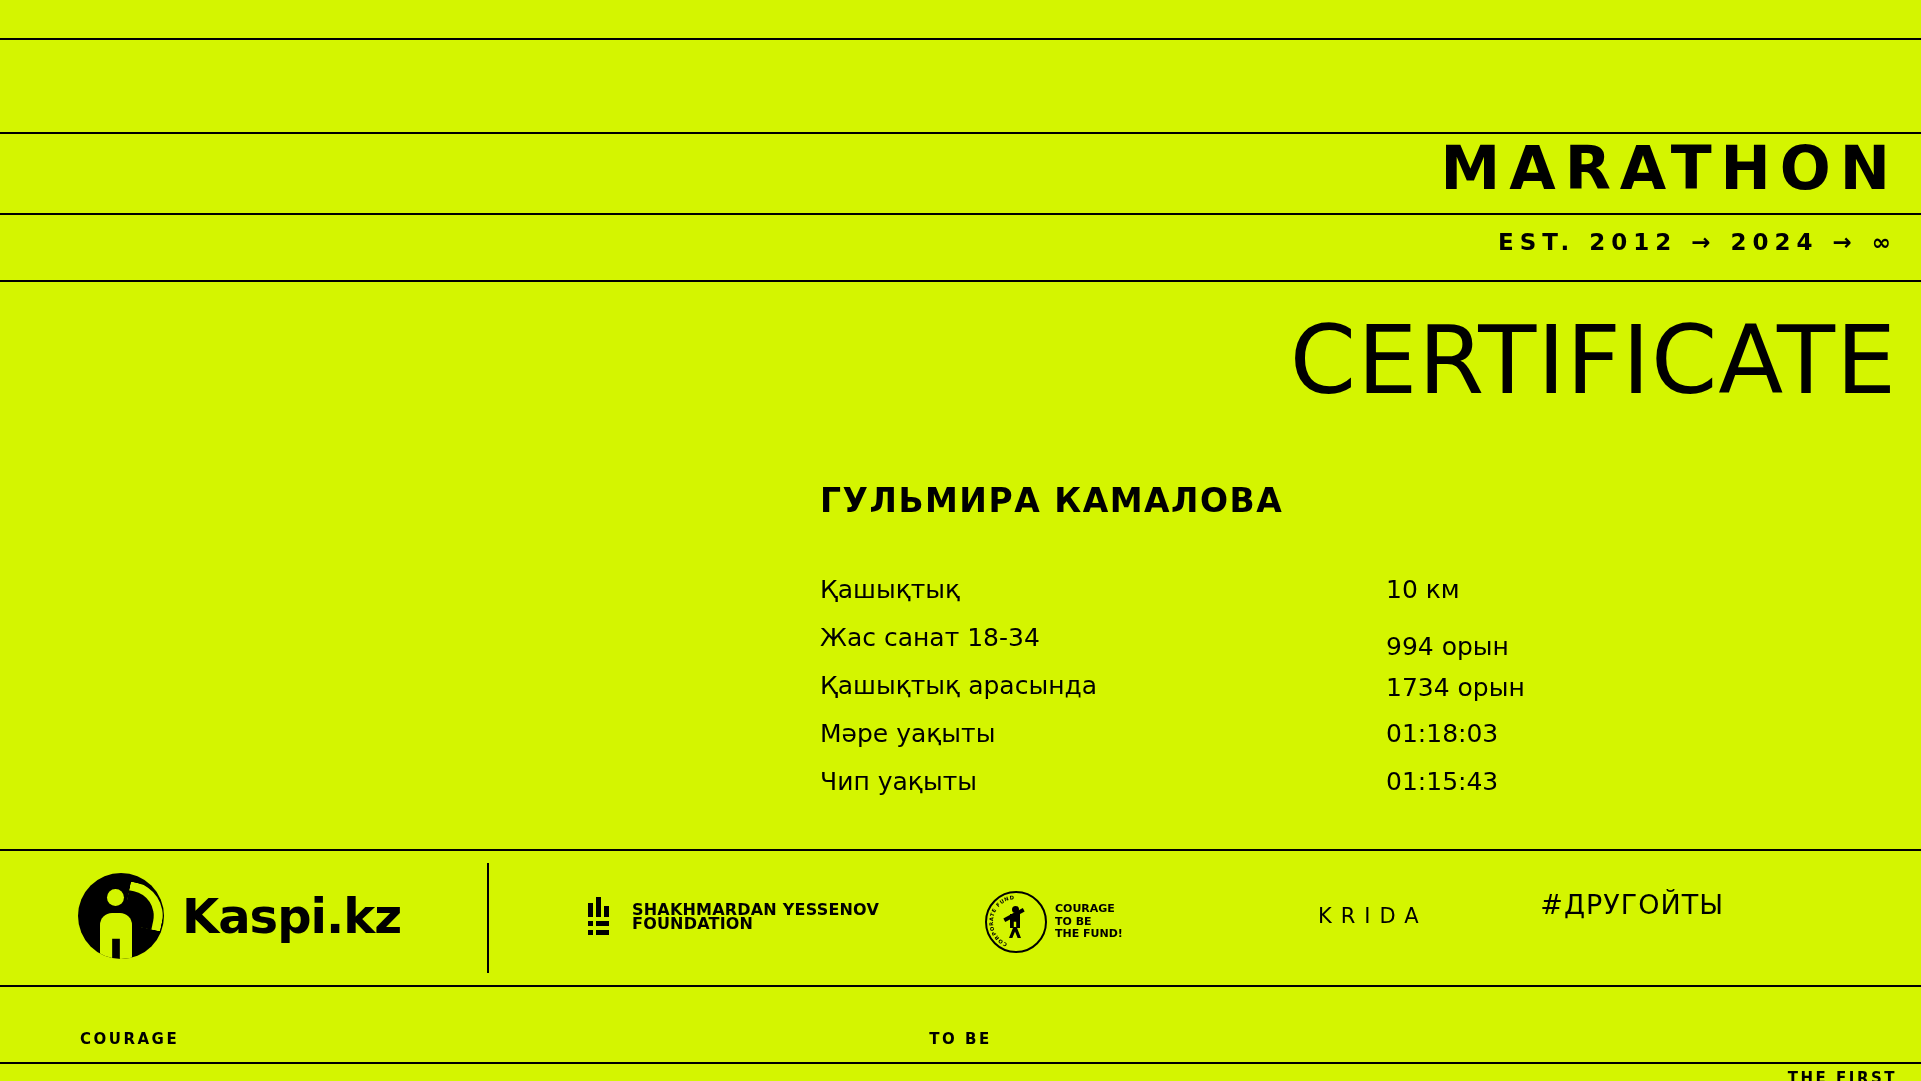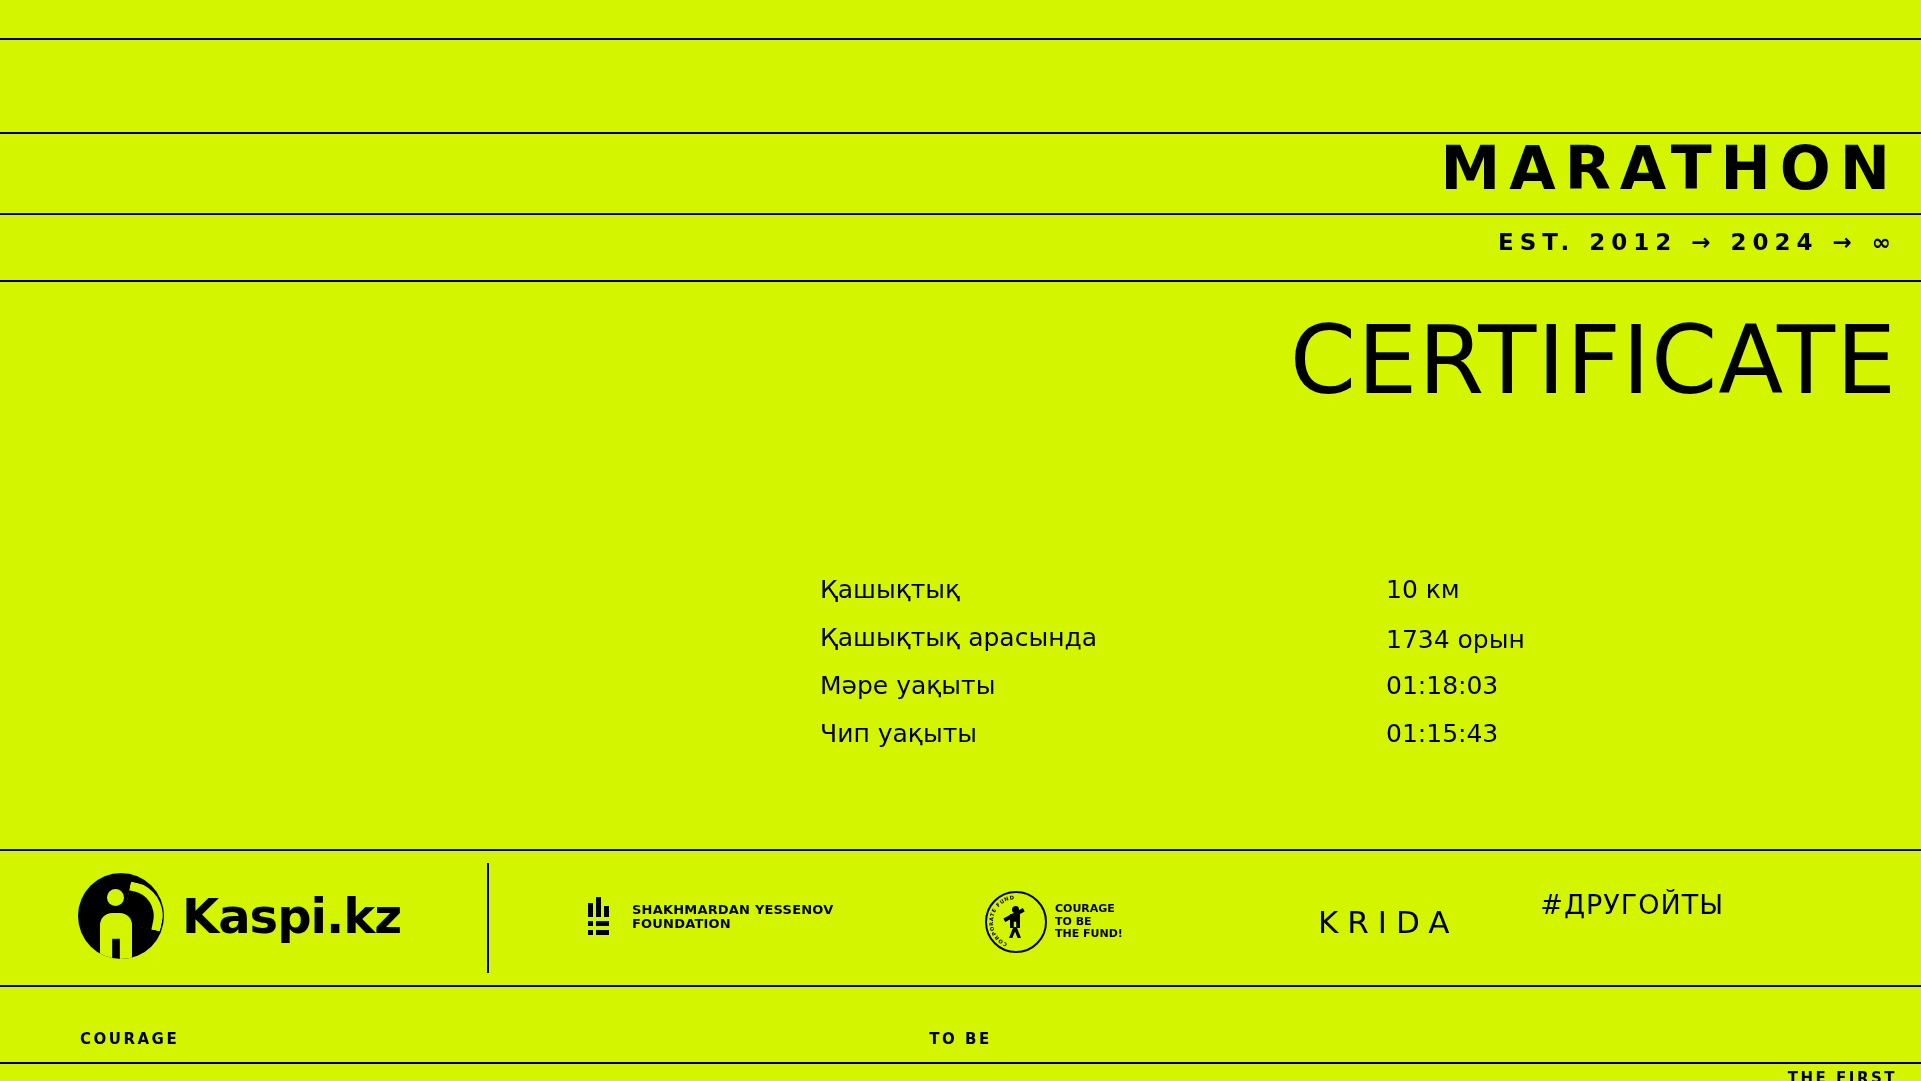--- a/index.html
+++ b/index.html
@@ -210,21 +210,21 @@
     height: 40px;
     position: relative;
     margin-right: 10px;
   }
   .yessenov-mark i {
     position: absolute;
     background: #000;
     display: block;
   }
   .yessenov-text {
-    font-size: 13px;
+    font-size: 16px;
     font-weight: 700;
     line-height: 14px;
     letter-spacing: 0.2px;
     font-family: "DejaVu Sans", sans-serif;
   }
 
   .corpfund {
     position: absolute;
     left: 985px;
     top: 40px;
@@ -275,21 +275,21 @@
     font-size: 11px;
     font-weight: 700;
     line-height: 12.5px;
     font-family: "DejaVu Sans", sans-serif;
   }
 
   .krida {
     position: absolute;
     left: 1318px;
     top: 53px;
-    font-size: 31px;
+    font-size: 21px;
     font-weight: 400;
     letter-spacing: 9px;
     font-family: "DejaVu Sans", sans-serif;
   }
 
   .drugoity {
     position: absolute;
     right: 24px;
     top: 38px;
     font-size: 27px;
@@ -325,25 +325,30 @@
   <div class="rule r1"></div>
   <div class="rule r2"></div>
   <div class="rule r3"></div>
   <div class="rule r4"></div>
 
   <div class="wm-marathon">MARATHON</div>
   <div class="wm-est">EST. 2012 → 2024 → ∞</div>
 
   <div class="cert-title">CERTIFICATE</div>
 
+  <div class="participant">ГУЛЬМИРА КАМАЛОВА</div>
 
   <div class="results">
     <div class="res-row r0">
       <span class="res-label">Қашықтық</span>
       <span class="res-value">10 км</span>
+    </div>
+    <div class="res-row r1">
+      <span class="res-label">Жас санат 18-34</span>
+      <span class="res-value">994 орын</span>
     </div>
     <div class="res-row r2">
       <span class="res-label">Қашықтық арасында</span>
       <span class="res-value">1734 орын</span>
     </div>
     <div class="res-row">
       <span class="res-label">Мәре уақыты</span>
       <span class="res-value">01:18:03</span>
     </div>
     <div class="res-row">

